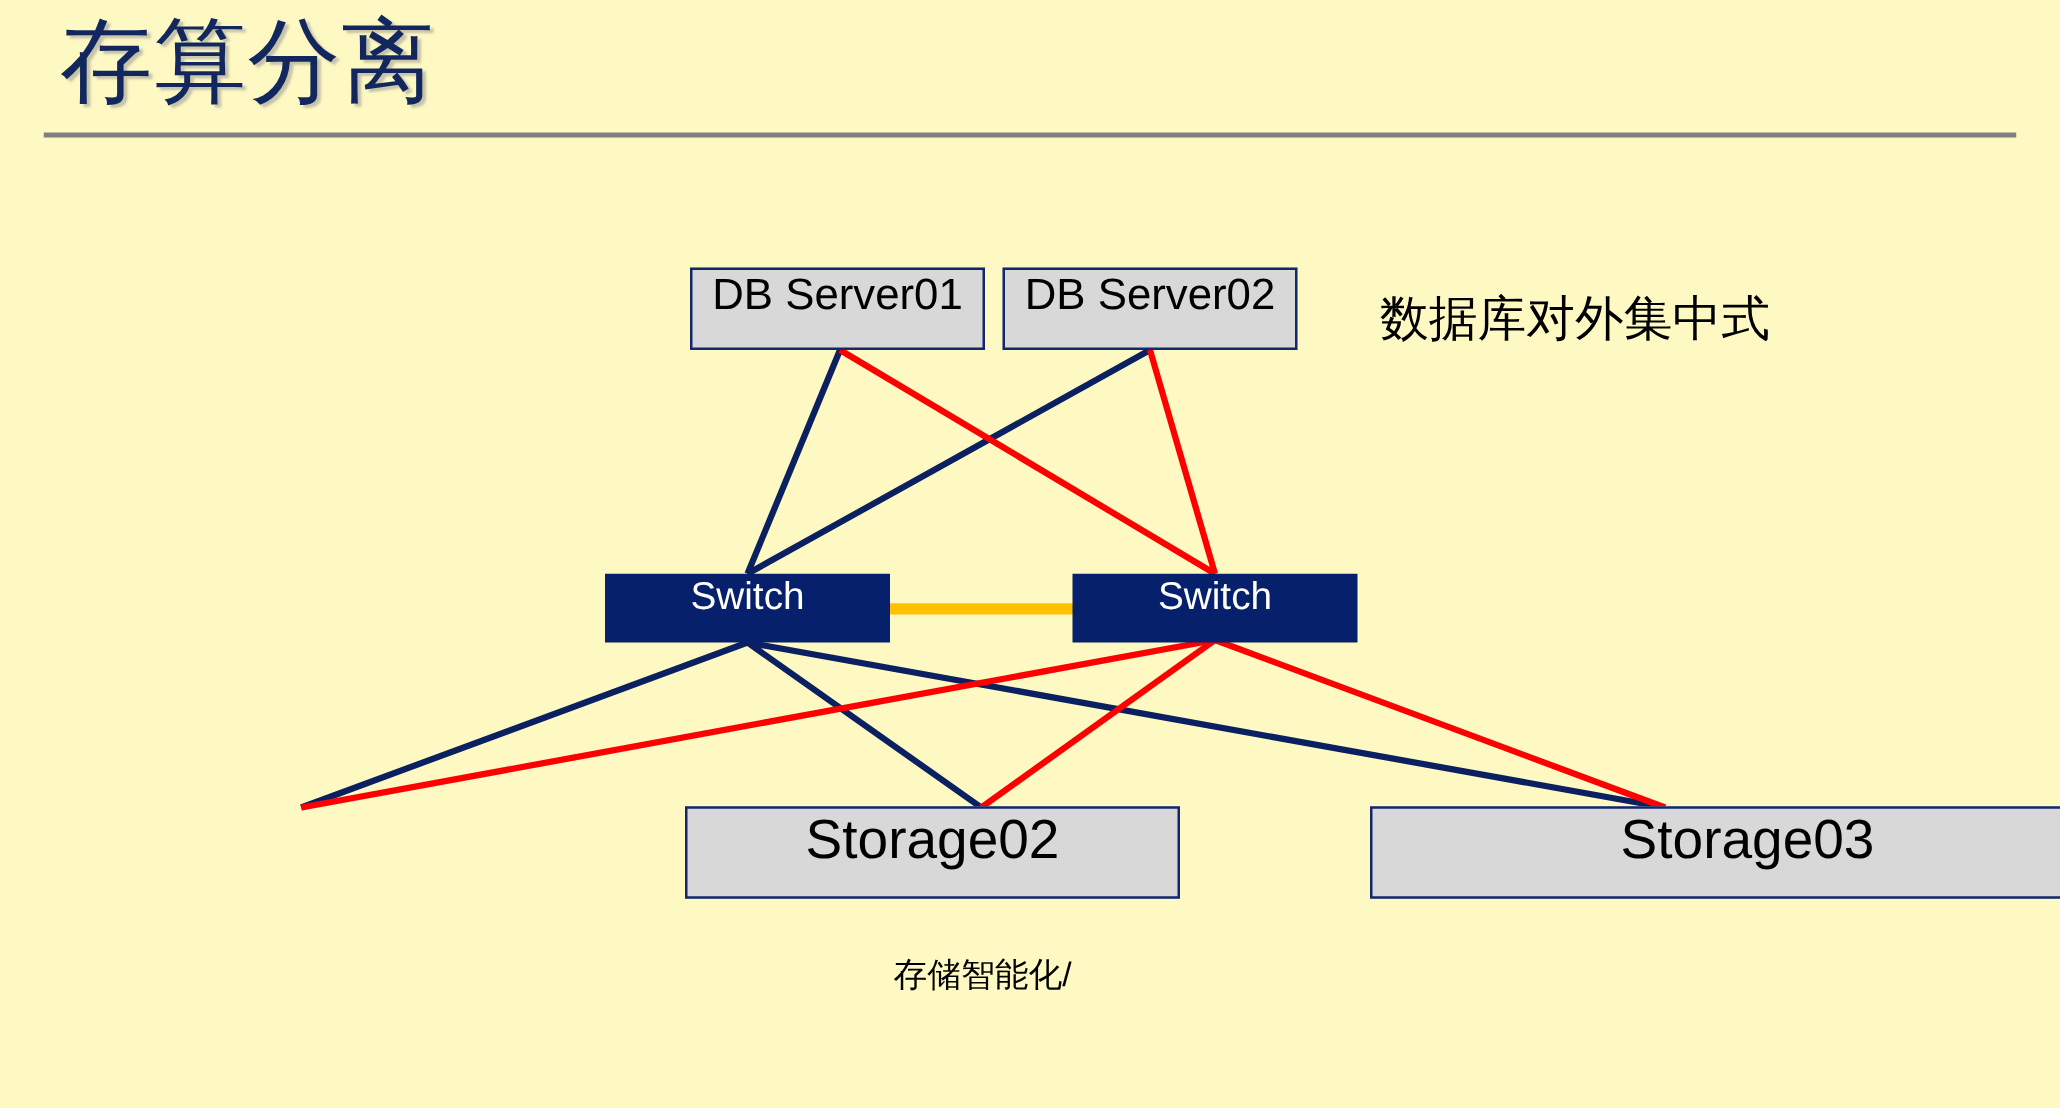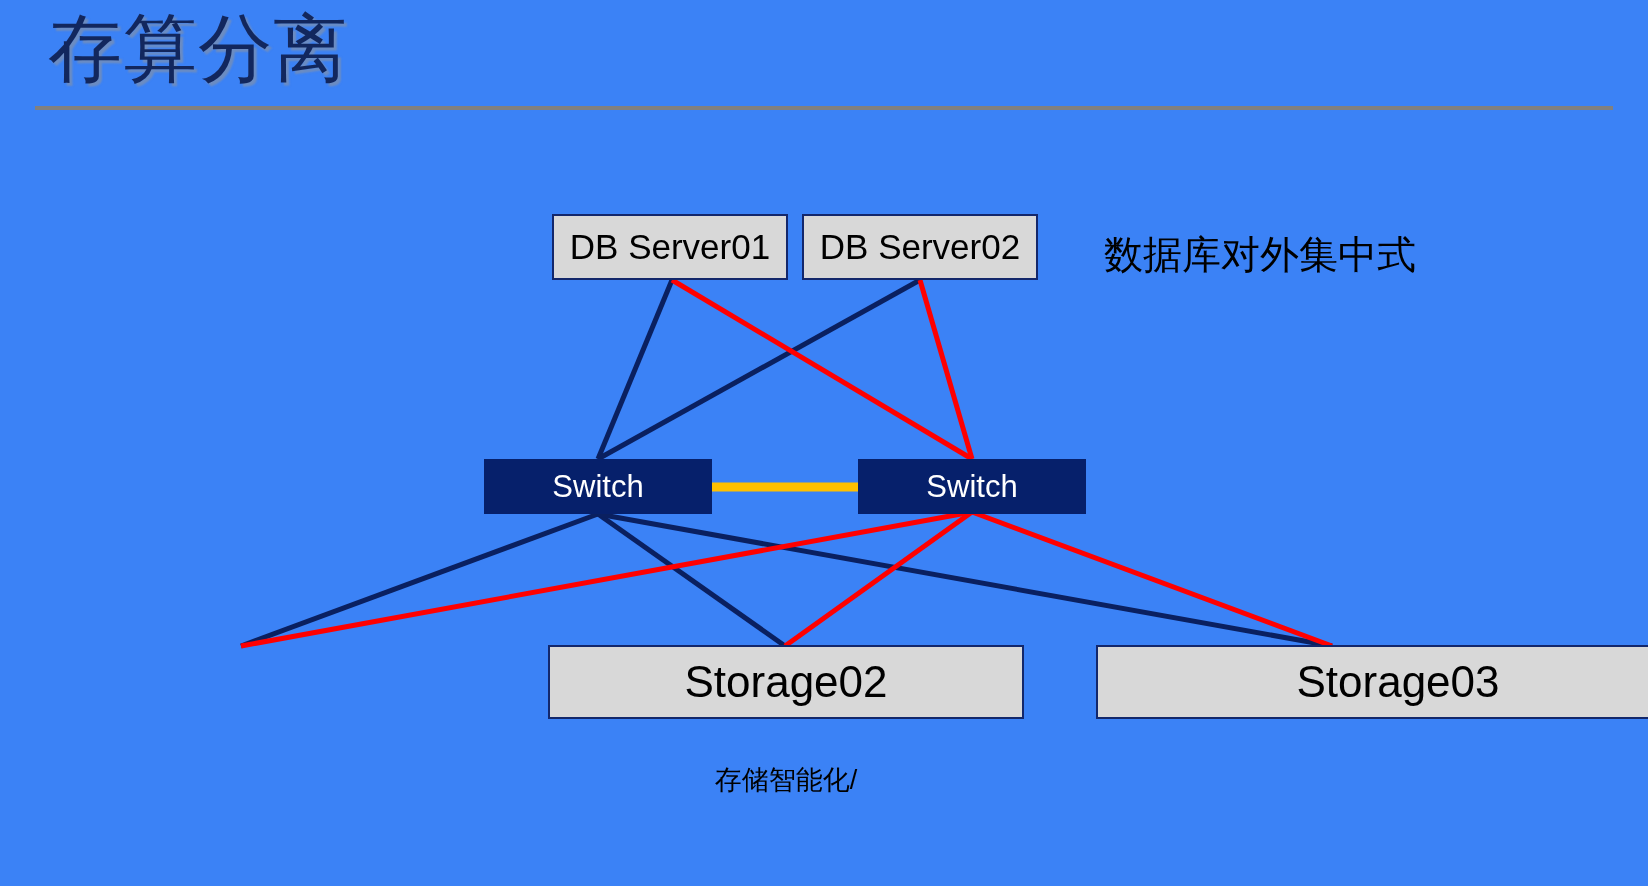--- a/index.html
+++ b/index.html
@@ -7,21 +7,21 @@
     padding: 0;
     background: #ffffff;
   }
   body {
     font-family: "Liberation Sans", sans-serif;
   }
   #slide {
     position: relative;
     width: 1648px;
     height: 886px;
-    background: #3b82f6;
+    background: #fef9c3;
     overflow: hidden;
   }
 
   
   #slide-title {
     position: absolute;
     left: 48px;
     top: 8px;
     font-size: 74px;
     line-height: 1.12;
@@ -48,21 +48,21 @@
     width: 1648px;
     height: 886px;
     pointer-events: none;
   }
 
   
   .node {
     position: absolute;
     box-sizing: border-box;
     display: flex;
-    align-items: center;
+    align-items: flex-start;
     justify-content: center;
     text-align: center;
   }
   .node-db {
     background: #D8D8D8;
     border: 2px solid #13276B;
     color: #000000;
     font-size: 35px;
   }
   .node-switch {
@@ -131,21 +131,21 @@
 
   <div class="annotation" style="left:1104px; top:228px;">数据库对外集中式</div>
 
   <div class="node node-switch" style="left:484px; top:459px; width:228px; height:55px;">
     <span>Switch</span>
   </div>
   <div class="node node-switch" style="left:858px; top:459px; width:228px; height:55px;">
     <span>Switch</span>
   </div>
 
-  <div class="node node-storage" style="left:548px; top:645px; width:476px; height:74px;">
+  <div class="node node-storage" style="left:548px; top:645px; width:396px; height:74px;">
     <span>Storage02</span>
   </div>
   <div class="node node-storage" style="left:1096px; top:645px; width:604px; height:74px;">
     <span>Storage03</span>
   </div>
 
   <div id="caption-bottom" style="left:628px; top:762px; width:316px;">
     <div>存储智能化/</div>
   </div>
 

